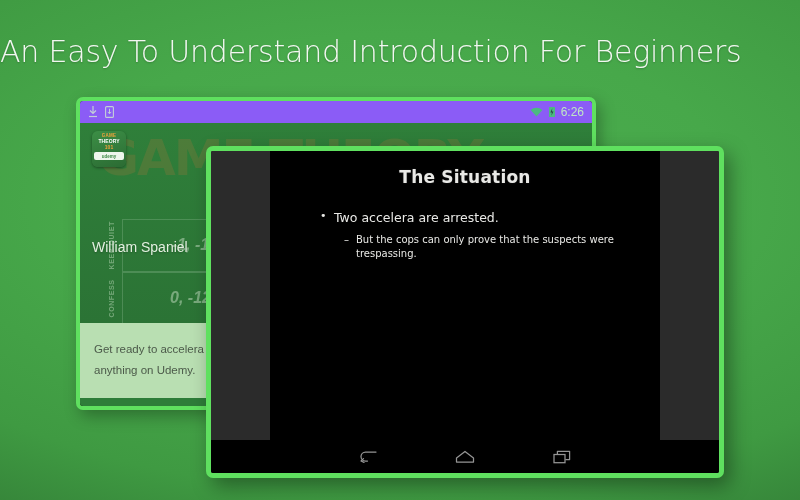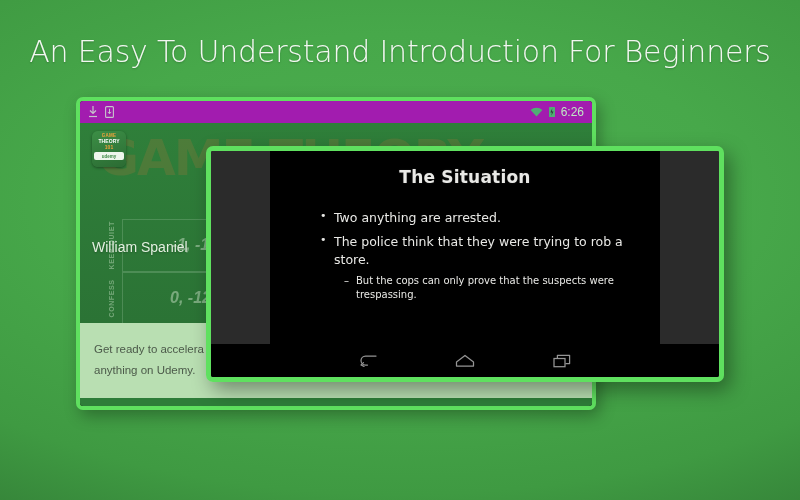--- a/index.html
+++ b/index.html
@@ -9,21 +9,21 @@
   }
   body {
     position:relative;
     background:
       radial-gradient(ellipse 120% 95% at 50% 40%,
         #4cae4f 0%, #47a84a 35%, #3f9a42 62%, #317a35 85%, #20572a 100%);
   }
 
   
   .headline {
-    position:absolute; top:34px; left:0; width:800px;
+    position:absolute; top:34px; left:0; width:660px;
     text-align:center;
     font-size:30px; font-weight:300; letter-spacing:-0.2px;
     color:#f2f7f1;
     font-family:"DejaVu Sans", sans-serif;
     text-shadow:0 1px 2px rgba(0,0,0,.22);
     white-space:nowrap;
   }
 
   
   .tablet { position:absolute; border-radius:7px; }
@@ -41,21 +41,21 @@
     left:76px; top:97px; width:520px; height:313px;
     box-shadow:4px 6px 16px rgba(0,0,0,.30);
   }
   #back-tablet .bezel { border-width:4px; background:#0d0d0d; }
 
   .bt-screen {
     flex:1; position:relative; overflow:hidden;
     background:#2e7d39;
   }
   .bt-statusbar {
-    height:20px; background:#a21caf;
+    height:20px; background:#8b5cf6;
     display:flex; align-items:center;
     padding:11px 8px; position:relative; z-index:4;
   }
   .bt-sb-left { display:flex; gap:7px; align-items:center; }
   .bt-sb-right {
     margin-left:auto; display:flex; gap:5px; align-items:center;
     color:#bfe6c4; font-size:12px;
   }
   .sb-ico { opacity:.82; display:block; }
 
@@ -125,21 +125,21 @@
     text-shadow:0 1px 2px rgba(0,0,0,.25); white-space:nowrap;
   }
   .bt-desc {
     background:#b9dfb2; flex:1;
     padding:16px 14px; color:#4c5a4a; font-size:11.5px; line-height:1.85;
   }
   .bt-desc p { white-space:nowrap; }
 
   
   #front-tablet {
-    left:206px; top:146px; width:518px; height:236px;
+    left:206px; top:146px; width:518px; height:332px;
     box-shadow:6px 8px 20px rgba(0,0,0,.38);
   }
   #front-tablet .bezel { border-width:5px; background:#161616; }
 
   .ft-stage {
     flex:1; display:flex; background:#2b2b2b; position:relative;
   }
   .ft-bar { width:59px; background:#2b2b2b; flex:0 0 59px; }
   .ft-slide {
     flex:1; background:#000000; position:relative;
@@ -250,22 +250,21 @@
 <div class="tablet" id="front-tablet">
   <div class="bezel">
 
     <div class="ft-stage">
       <div class="ft-bar"></div>
 
       <div class="ft-slide">
         <div class="slide-title">The Situation</div>
 
         <div class="slide-body">
-          <div class="b1">Two anything are arrested.</div>
-          <div class="b1">The police think that they were trying to rob a store.</div>
+          <div class="b1">Two accelera are arrested.</div>
           <div class="b2">But the cops can only prove that the suspects were trespassing.</div>
         </div>
       </div>
 
       <div class="ft-bar"></div>
     </div>
 
     <div class="ft-nav">
       <svg class="nav-ico" width="18" height="14" viewBox="0 0 18 14">
         <path d="M17 2 L6.5 2 A4.5 4.5 0 1 0 6.5 11 L8.5 11" stroke="#cfcfcf" stroke-width="1.25" fill="none" stroke-linecap="round"></path>

